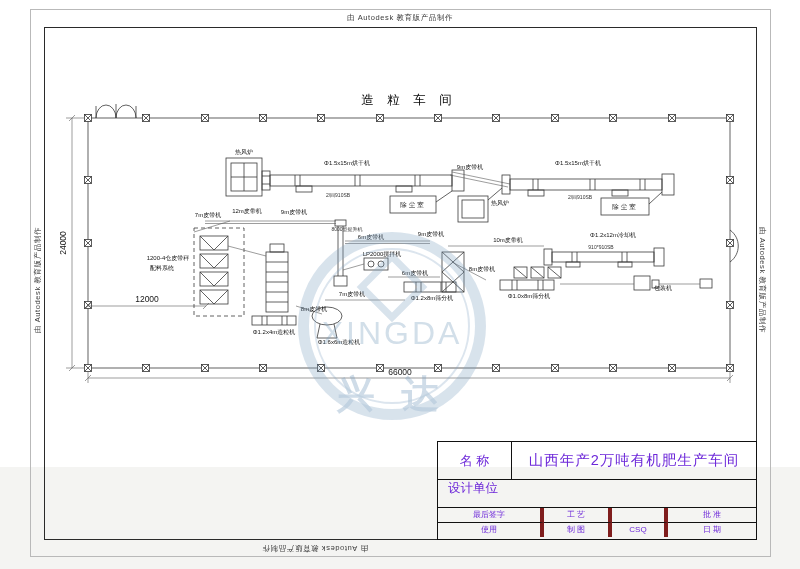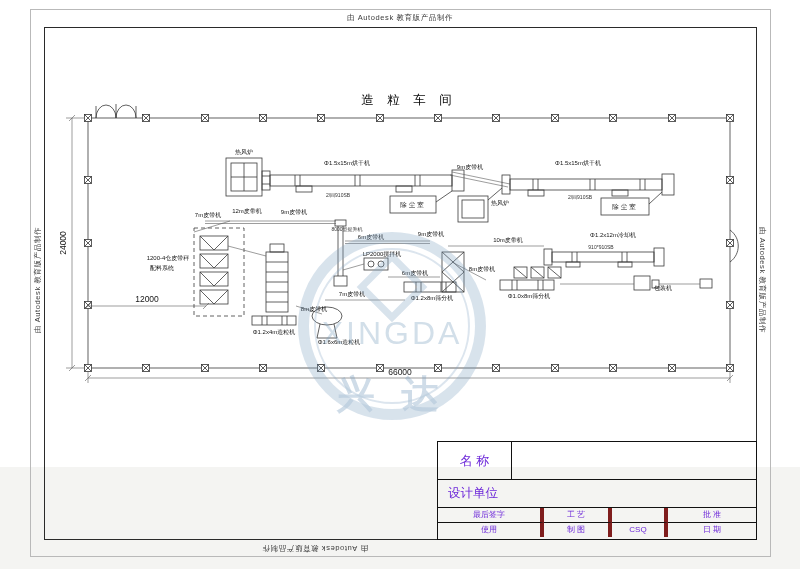--- a/index.html
+++ b/index.html
@@ -37,21 +37,21 @@
   .wm-cn{position:absolute;left:0;top:73%;width:100%;text-align:center;font-size:38px;font-weight:bold;
     color:rgba(120,156,189,0.65);letter-spacing:8px;}
 
   .tb{position:absolute;left:437px;top:441px;width:320px;height:99px;box-sizing:border-box;
     border:1.8px solid #111;color:#6d28d9;z-index:5;background:rgba(255,255,255,0.0);}
   .tb-r1{display:flex;height:38px;border-bottom:1.4px solid #111;box-sizing:border-box;}
   .tb-name-label{width:74px;border-right:1.4px solid #111;box-sizing:border-box;display:flex;
     align-items:center;justify-content:center;font-size:13px;}
   .tb-name-value{flex:1;display:flex;align-items:center;justify-content:center;font-size:14.5px;letter-spacing:1px;}
   .tb-r2{height:28px;border-bottom:1.4px solid #111;box-sizing:border-box;display:flex;
-    align-items:center;padding-left:10px;font-size:12.5px;}
+    align-items:flex-start;padding-left:10px;font-size:12.5px;}
   .tb-r3{height:29px;display:grid;grid-template-columns:106px 68px 56px 1fr;grid-template-rows:1fr 1fr;font-size:8px;}
   .tb-c{display:flex;align-items:center;justify-content:center;box-sizing:border-box;
     border-right:4px solid #7f1d1d;border-bottom:1px solid #111;}
   .tb-c.last-col{border-right:none;}
   .tb-c.last-row{border-bottom:none;text-align:center;}
 </style>
 </head>
 <body>
 
 <div class="sheet">
@@ -298,20 +298,21 @@
   <div class="watermark">
     <div class="wm-circle"></div>
     <div class="wm-logo"></div>
     <div class="wm-en">XINGDA</div>
     <div class="wm-cn">兴 达</div>
   </div>
 
   <div class="tb">
     <div class="tb-r1">
       <div class="tb-name-label">名 称</div>
+      <div class="tb-name-value">山西年产2万吨有机肥生产车间</div>
     </div>
     <div class="tb-r2">
       <span>设计单位</span>
     </div>
     <div class="tb-r3">
       <div class="tb-c">最后签字</div>
       <div class="tb-c">工 艺</div>
       <div class="tb-c"></div>
       <div class="tb-c last-col">批 准</div>
       <div class="tb-c last-row">使用</div>

